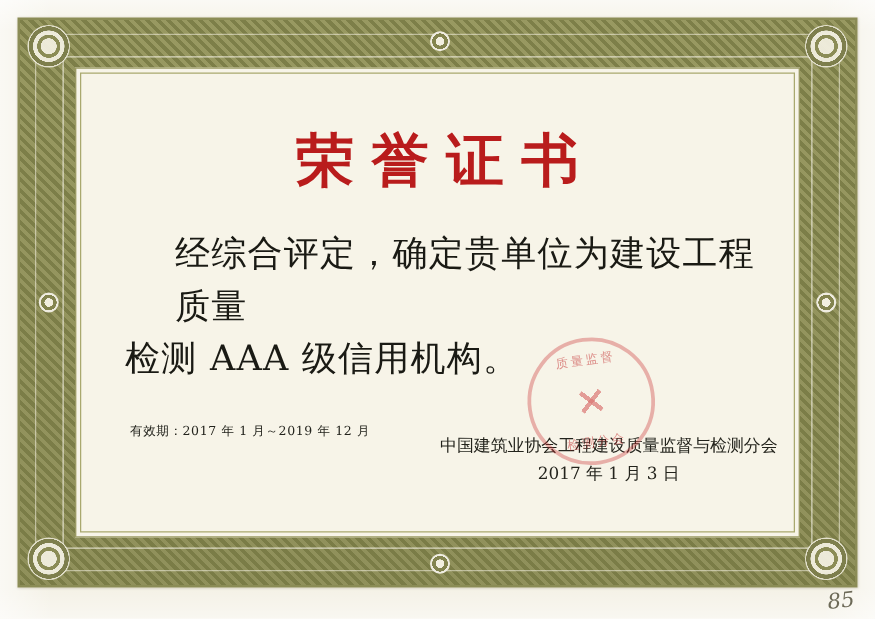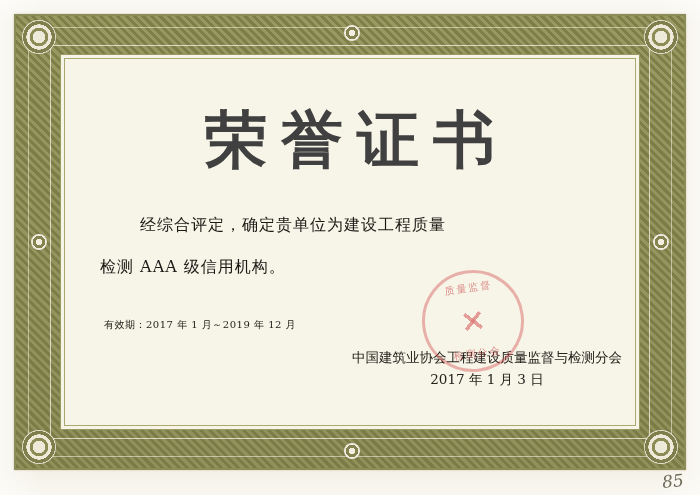--- a/index.html
+++ b/index.html
@@ -104,43 +104,43 @@
     top: 50px;
     right: 56px;
     bottom: 50px;
     color: #20201c;
   }
 
   .cert-title {
     text-align: center;
     margin-top: 34px;
     font-family: "DejaVu Serif", "Liberation Serif", serif;
-    font-size: 62px;
+    font-size: 46px;
     font-weight: 700;
     letter-spacing: 14px;
     text-indent: 14px;
-    color: #404040;
+    color: #b91c1c;
   }
 
   .recipient {
     margin-top: 36px;
     margin-left: 34px;
     font-family: "DejaVu Serif", "Liberation Serif", serif;
     font-size: 19px;
     font-weight: 700;
     letter-spacing: 1px;
     color: #1a1a14;
   }
 
   .body-text {
     margin-top: 22px;
     margin-left: 30px;
     margin-right: 26px;
     font-family: "DejaVu Serif", "Liberation Serif", serif;
-    font-size: 16px;
+    font-size: 28px;
     line-height: 42px;
     letter-spacing: 1px;
     color: #1a1a14;
   }
   .body-text .indent { padding-left: 40px; display: inline-block; }
 
   .validity {
     margin-top: 30px;
     margin-left: 34px;
     font-family: "DejaVu Serif", "Liberation Serif", serif;

